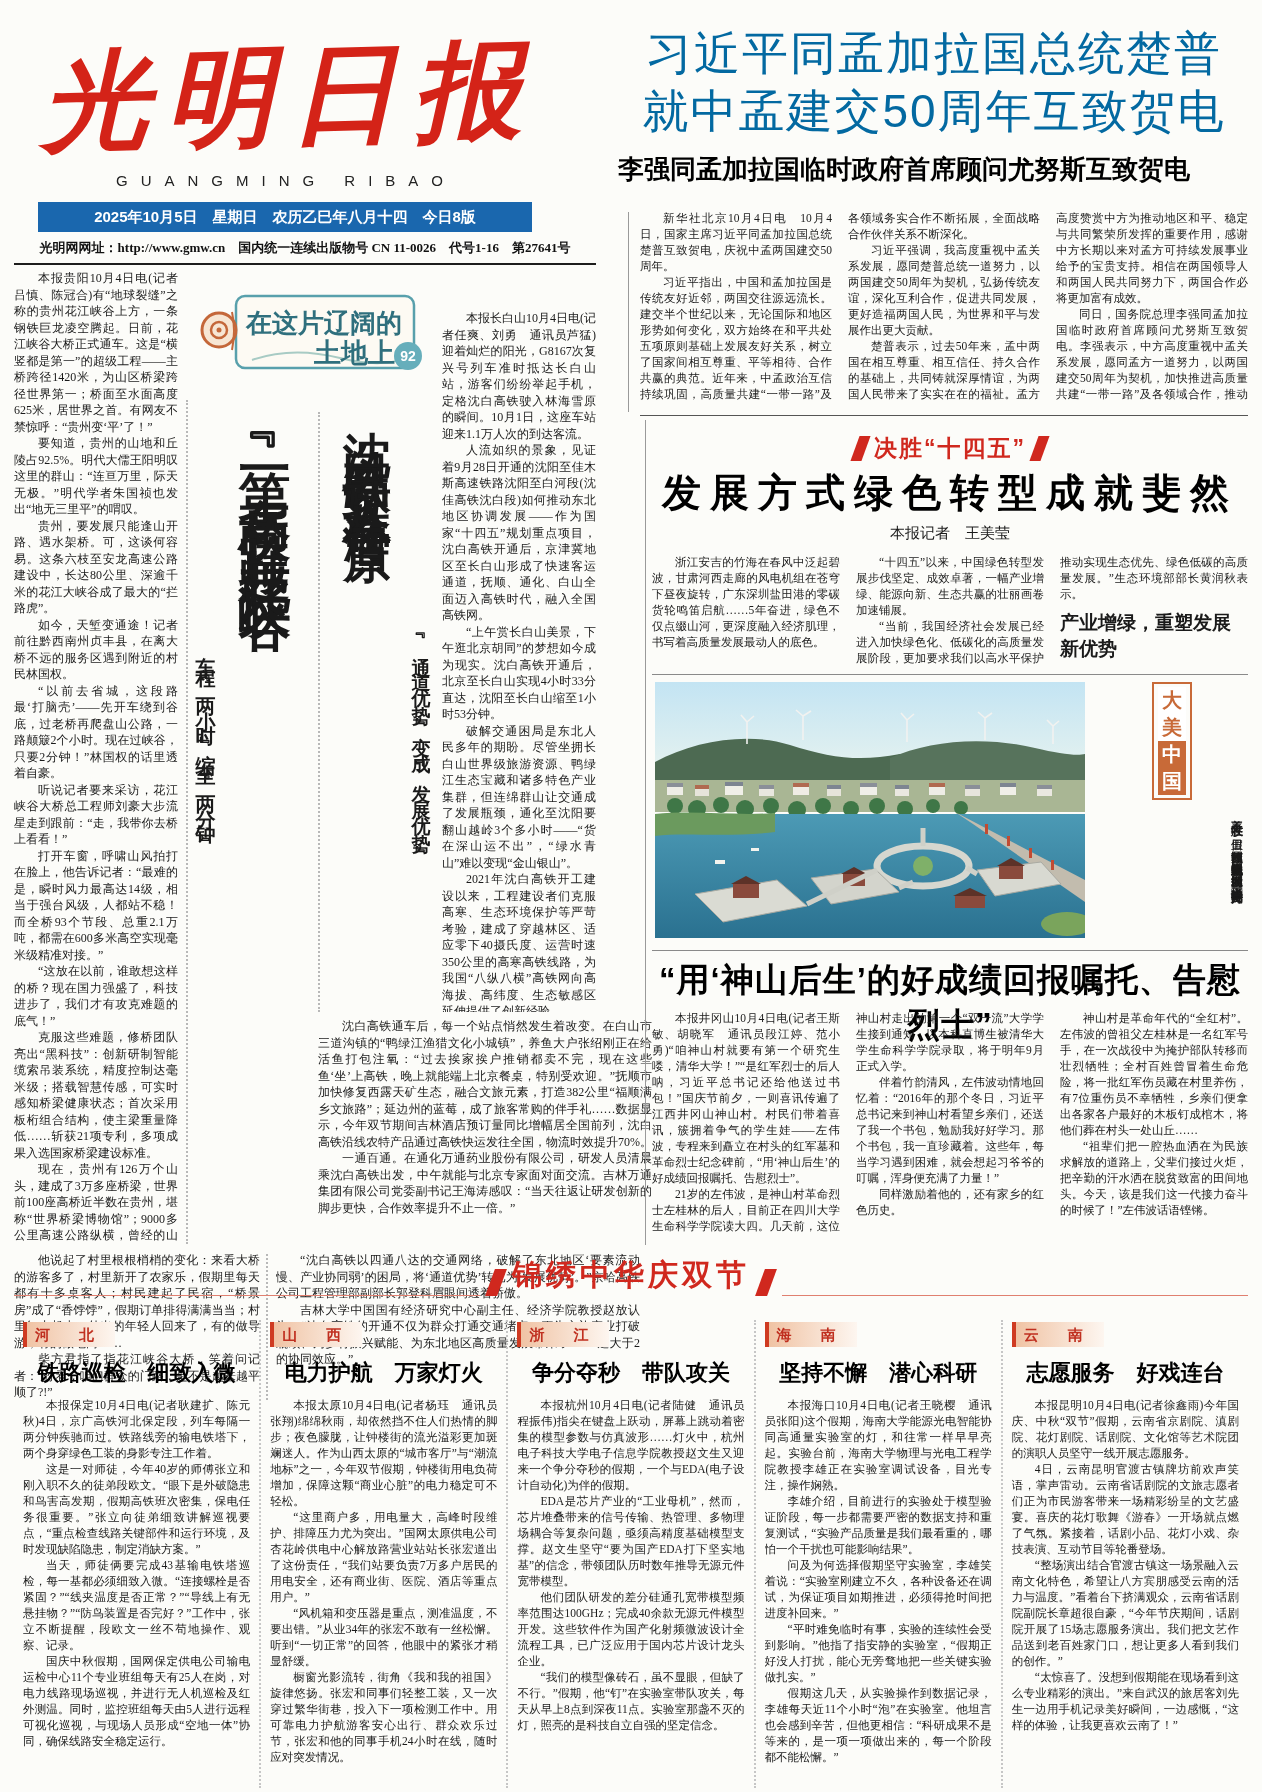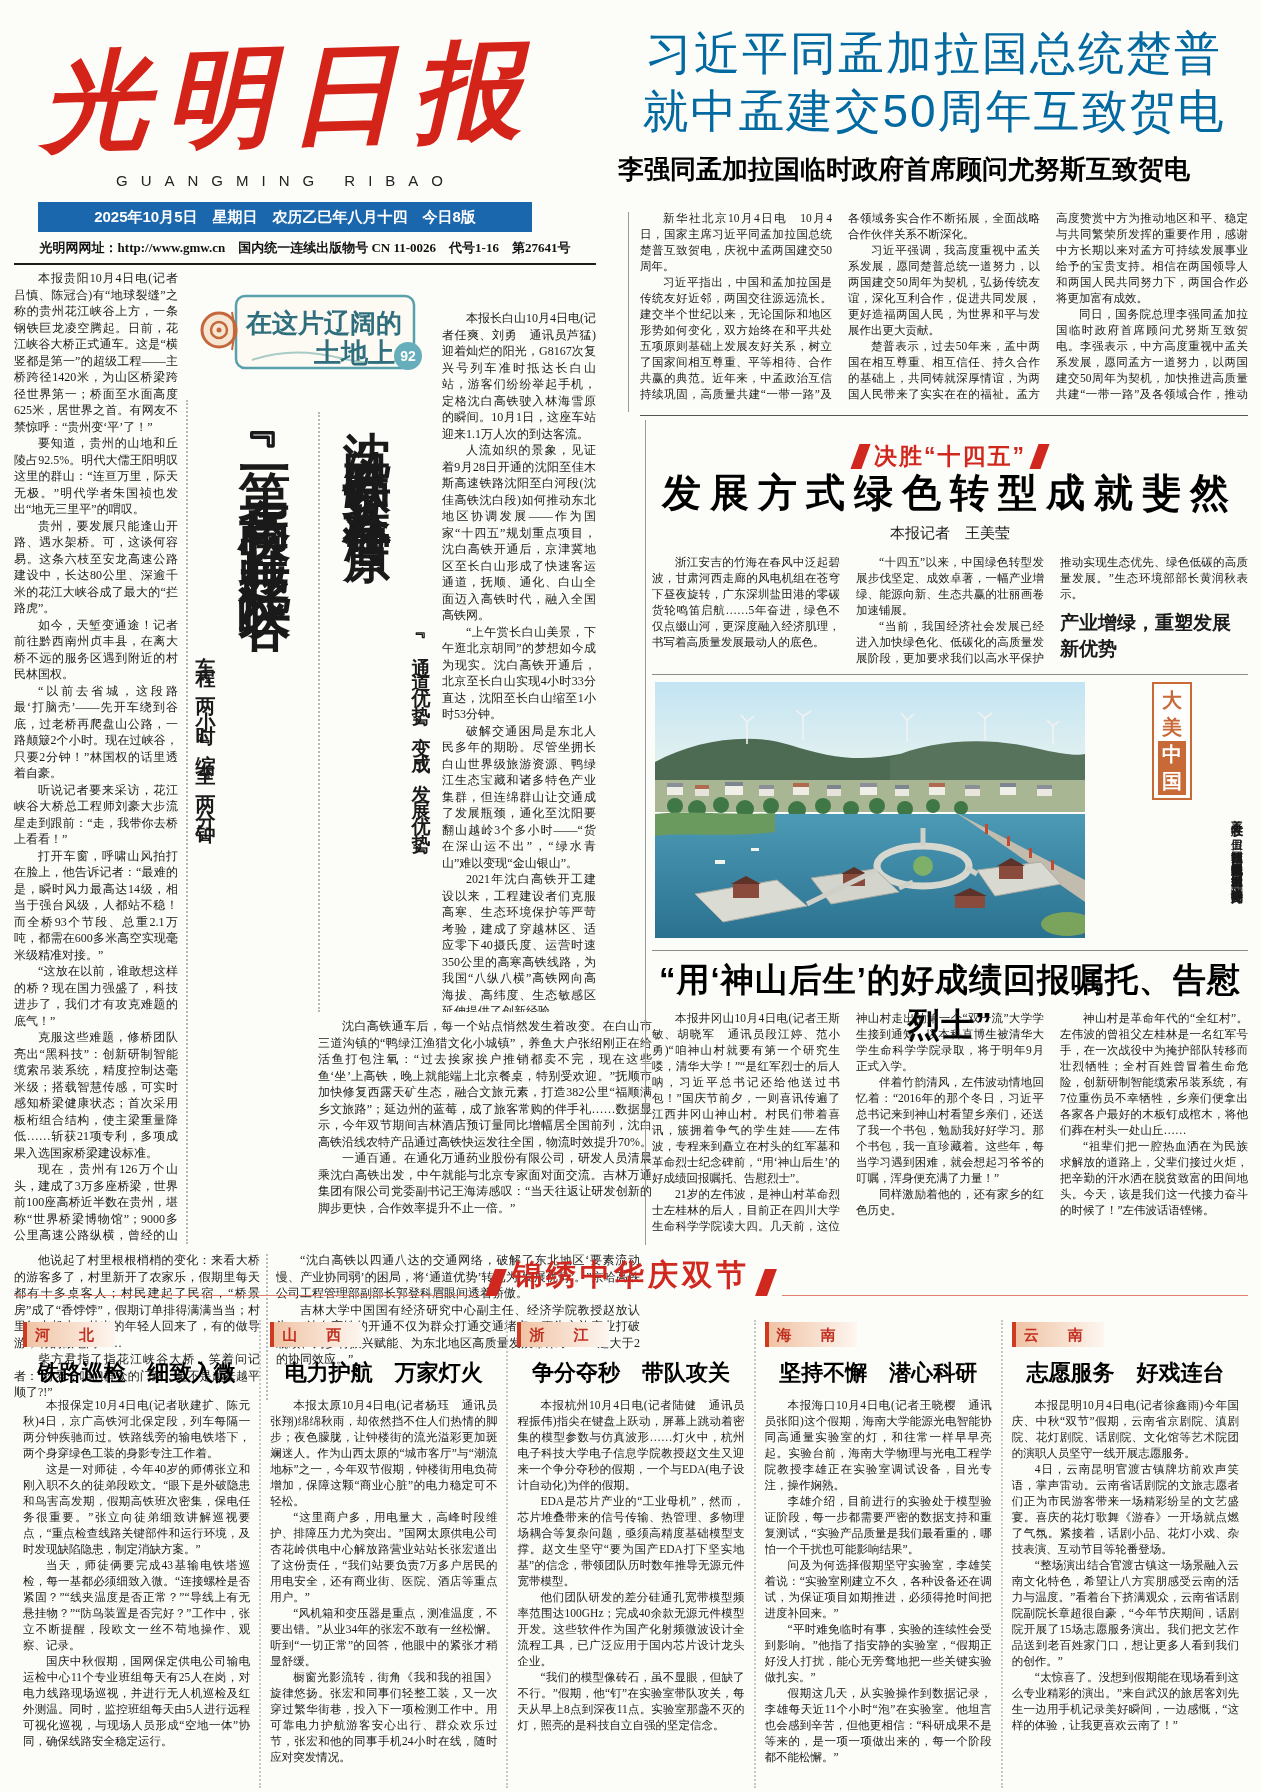--- a/index.html
+++ b/index.html
@@ -64,21 +64,21 @@
   .v-head-2 {
     left:330px; top:393px; height:622px; width:74px;
     font-size:48px; font-weight:900; letter-spacing:12px; line-height:74px;
   }
   .v-sub-2 {
     left:404px; top:626px; height:516px; width:30px;
     font-size:19px; font-weight:bold; letter-spacing:16px;
   }
 
   
-  .badge-row { left:652px; top:433px; width:596px; display:flex; justify-content:center; align-items:center; gap:8px;margin-top:8px; }
+  .badge-row { left:652px; top:433px; width:596px; display:flex; justify-content:center; align-items:center; gap:8px; }
   .badge-slash { width:11px; height:25px; background:#d0281e; transform:skewX(-20deg); }
   .badge-text { color:#d0281e; font-size:23px; font-weight:900; letter-spacing:2px; }
   .green-head {
     left:652px; top:466px; width:596px; text-align:center;
     font-size:39px; font-weight:900; letter-spacing:9px; color:#000;
   }
   .green-byline { left:652px; top:524px; width:596px; text-align:center; font-size:15px; }
   .col-subhead {
     font-size:19px; font-weight:900; margin:8px 0; text-indent:0 !important;
     font-family:"Liberation Sans","DejaVu Sans",sans-serif;
@@ -337,21 +337,21 @@
     </div>
   </div>
   <div class="abs rule-gray" style="left:652px; top:950px; width:596px;"></div>
 
   <div class="abs heroes-head sans">“用‘神山后生’的好成绩回报嘱托、告慰烈士”</div>
   <div class="abs body-text small-text cols3" style="left:652px; top:1010px; width:596px; height:237px;">
       <p>本报井冈山10月4日电(记者王斯敏、胡晓军　通讯员段江婷、范小勇)“咱神山村就要有第一个研究生喽，清华大学！”“是红军烈士的后人呐，习近平总书记还给他送过书包！”国庆节前夕，一则喜讯传遍了江西井冈山神山村。村民们带着喜讯，簇拥着争气的学生娃——左伟波，专程来到矗立在村头的红军墓和革命烈士纪念碑前，“用‘神山后生’的好成绩回报嘱托、告慰烈士”。</p>
       <p>21岁的左伟波，是神山村革命烈士左桂林的后人，目前正在四川大学生命科学学院读大四。几天前，这位神山村走出的第一个“双一流”大学学生接到通知，以本科直博生被清华大学生命科学学院录取，将于明年9月正式入学。</p>
       <p>伴着竹韵清风，左伟波动情地回忆着：“2016年的那个冬日，习近平总书记来到神山村看望乡亲们，还送了我一个书包，勉励我好好学习。那个书包，我一直珍藏着。这些年，每当学习遇到困难，就会想起习爷爷的叮嘱，浑身便充满了力量！”</p>
       <p>同样激励着他的，还有家乡的红色历史。</p>
-      <p>神山村是革命年代的“全红村”。左伟波的曾祖父左桂林是一名红军号手，在一次战役中为掩护部队转移而壮烈牺牲；全村百姓曾冒着生命危险，创新研制智能缆索吊装系统，有7位重伤员不幸牺牲，乡亲们便拿出各家各户最好的木板钉成棺木，将他们葬在村头一处山丘……</p>
+      <p>神山村是革命年代的“全红村”。左伟波的曾祖父左桂林是一名红军号手，在一次战役中为掩护部队转移而壮烈牺牲；全村百姓曾冒着生命危险，将一批红军伤员藏在村里养伤，有7位重伤员不幸牺牲，乡亲们便拿出各家各户最好的木板钉成棺木，将他们葬在村头一处山丘……</p>
       <p>“祖辈们把一腔热血洒在为民族求解放的道路上，父辈们接过火炬，把辛勤的汗水洒在脱贫致富的田间地头。今天，该是我们这一代接力奋斗的时候了！”左伟波话语铿锵。</p>
     </div>
 
   <div class="abs fest-banner">
     <span class="fest-line"></span>
     <span class="fest-slash"></span>
     <span class="fest-title sans">锦绣中华庆双节</span>
     <span class="fest-slash"></span>
     <span class="fest-line"></span>
   </div>

